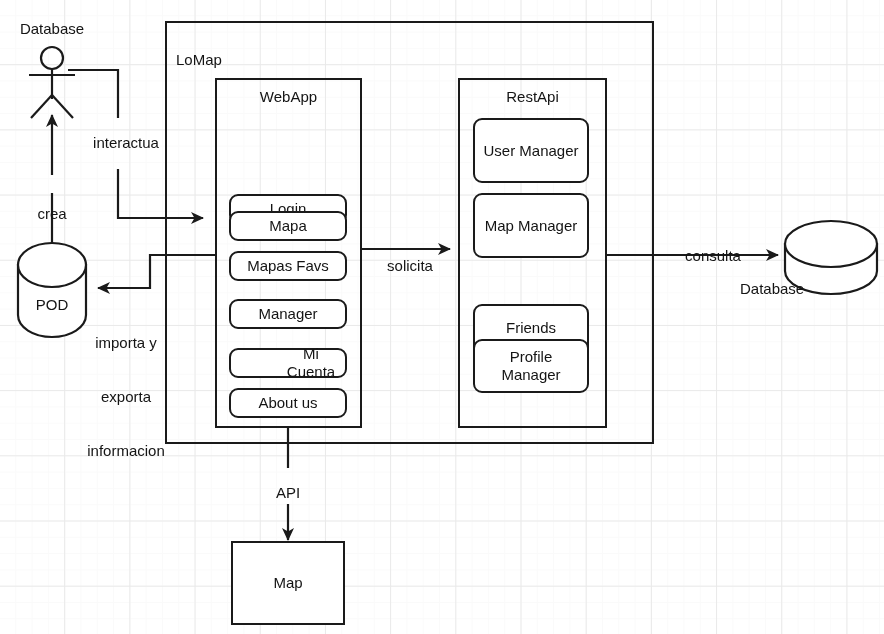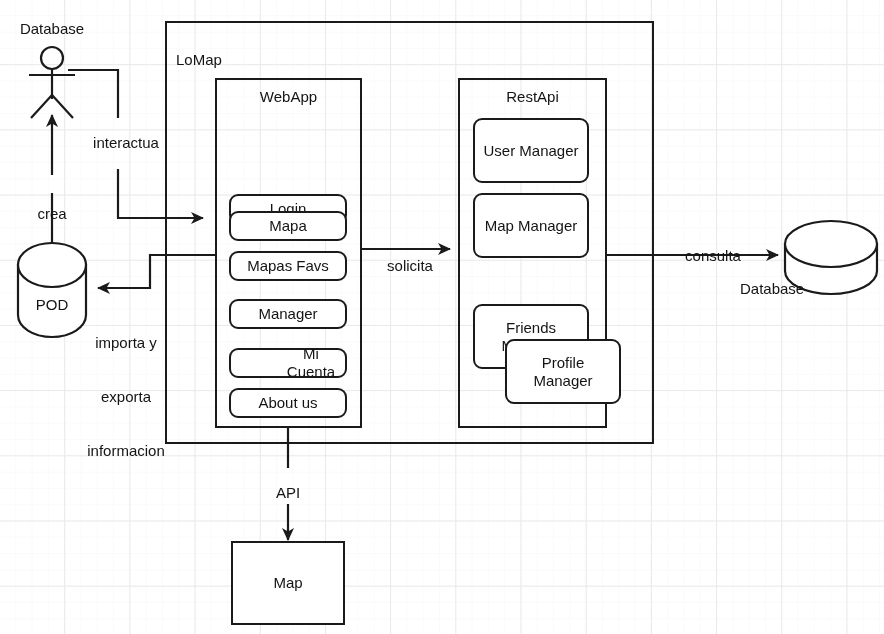--- a/index.html
+++ b/index.html
@@ -177,20 +177,20 @@
   <div class="rounded-item" style="left:229px; top:388px; width:118px; height:30px;">About us</div>
 
   <div class="container-box" style="left:458px; top:78px; width:149px; height:350px;">
     <div class="container-title">RestApi</div>
   </div>
 
   <div class="rounded-item" style="left:473px; top:118px; width:116px; height:65px;">User Manager</div>
   <div class="rounded-item" style="left:473px; top:193px; width:116px; height:65px;">Map Manager</div>
   <div class="rounded-item" style="left:473px; top:272px; width:116px; height:65px; white-space:pre-line;margin-top:32px;">Friends
 Manager</div>
-  <div class="rounded-item" style="left:473px; top:339px; width:116px; height:65px; white-space:pre-line;margin-left:32px;">Profile
+  <div class="rounded-item" style="left:473px; top:339px; width:116px; height:54px; white-space:pre-line;">Profile
 Manager</div>
 
   <div class="node-box" style="left:231px; top:541px; width:114px; height:84px; display:flex; align-items:center; justify-content:center;">
     <span class="lbl" style="position:static;">Map</span>
   </div>
 
 </div>
 
 </body></html>

